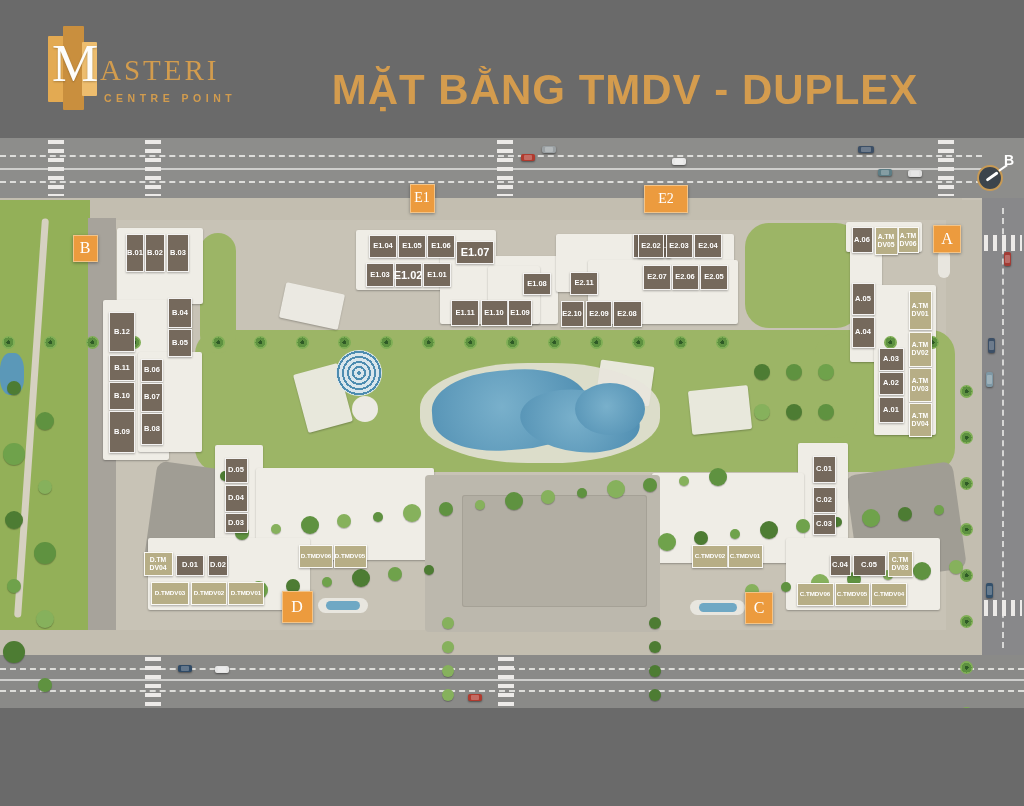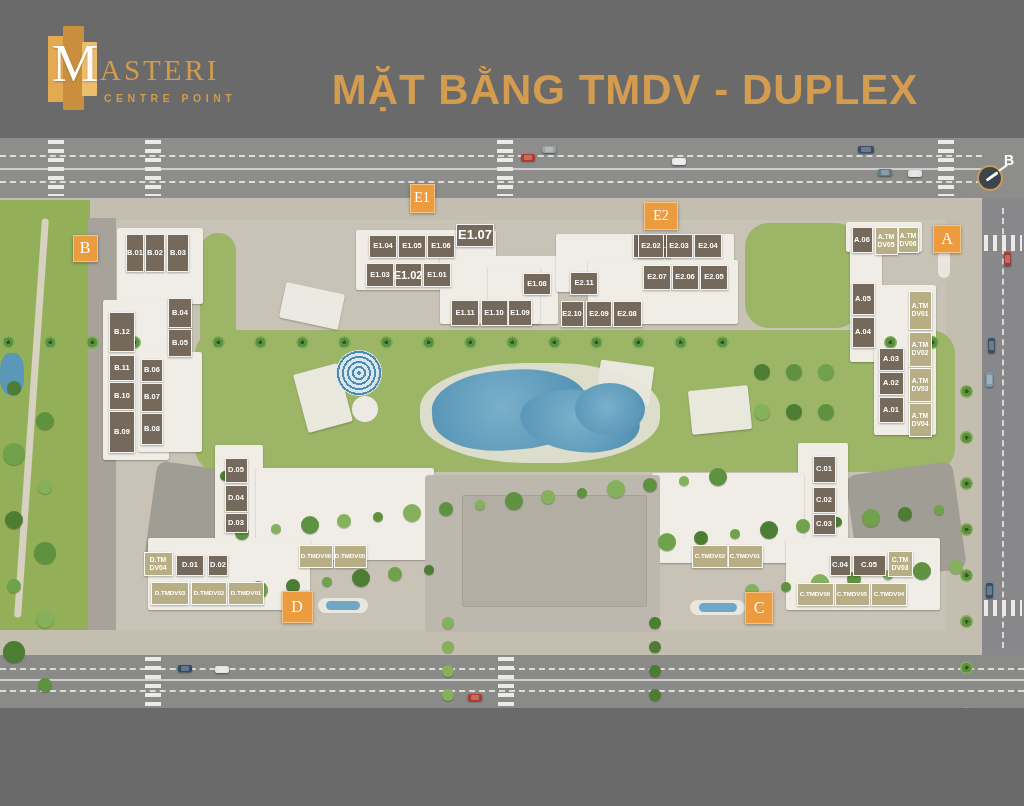--- a/index.html
+++ b/index.html
@@ -264,21 +264,21 @@
         <div class="unit duplex" style="left: 109px; top: 312px; width: 26px; height: 40px; font-size: 7.5px;">B.12</div>
         <div class="unit duplex" style="left: 109px; top: 355px; width: 26px; height: 26px; font-size: 7.5px;">B.11</div>
         <div class="unit duplex" style="left: 109px; top: 382px; width: 26px; height: 28px; font-size: 7.5px;">B.10</div>
         <div class="unit duplex" style="left: 109px; top: 411px; width: 26px; height: 42px; font-size: 7.5px;">B.09</div>
         <div class="unit duplex" style="left: 141px; top: 358.5px; width: 22px; height: 23px; font-size: 7.5px;">B.06</div>
         <div class="unit duplex" style="left: 141px; top: 382.5px; width: 22px; height: 29px; font-size: 7.5px;">B.07</div>
         <div class="unit duplex" style="left: 141px; top: 413px; width: 22px; height: 32px; font-size: 7.5px;">B.08</div>
         <div class="unit duplex" style="left: 369px; top: 234.5px; width: 28px; height: 23px; font-size: 7.5px;">E1.04</div>
         <div class="unit duplex" style="left: 398px; top: 234.5px; width: 28px; height: 23px; font-size: 7.5px;">E1.05</div>
         <div class="unit duplex" style="left: 427px; top: 234.5px; width: 28px; height: 23px; font-size: 7.5px;">E1.06</div>
-        <div class="unit duplex" style="left: 456px; top: 224px; width: 38px; height: 23px; font-size: 13px;">E1.07</div>
+        <div class="unit duplex" style="left: 456px; top: 241px; width: 38px; height: 23px; font-size: 11px;">E1.07</div>
         <div class="unit duplex" style="left: 366px; top: 263px; width: 28px; height: 24px; font-size: 7.5px;">E1.03</div>
         <div class="unit duplex" style="left: 394.5px; top: 263px; width: 27px; height: 24px; font-size: 11px;">E1.02</div>
         <div class="unit duplex" style="left: 423px; top: 263px; width: 28px; height: 24px; font-size: 7.5px;">E1.01</div>
         <div class="unit duplex" style="left: 494px; top: 273px; width: 28px; height: 22px; font-size: 7.5px; margin-left: 29px;">E1.08</div>
         <div class="unit duplex" style="left: 451px; top: 300px; width: 28px; height: 26px; font-size: 7.5px;">E1.11</div>
         <div class="unit duplex" style="left: 480.5px; top: 300px; width: 27px; height: 26px; font-size: 7.5px;">E1.10</div>
         <div class="unit duplex" style="left: 508px; top: 300px; width: 24px; height: 26px; font-size: 7.5px;">E1.09</div>
         <div class="unit duplex" style="left: 633px; top: 234px; width: 38px; height: 24px; font-size: 7.5px; padding-left: 25px;">E2.01</div>
         <div class="unit duplex" style="left: 638px; top: 234px; width: 26px; height: 24px; font-size: 7.5px;">E2.02</div>
         <div class="unit duplex" style="left: 665.5px; top: 234px; width: 27px; height: 24px; font-size: 7.5px;">E2.03</div>
@@ -329,21 +329,21 @@
         <div class="unit duplex" style="left: 852.5px; top: 554.5px; width: 33px; height: 21px; font-size: 7.5px;">C.05</div>
         <div class="unit tmdv" style="left: 887.5px; top: 551px; width: 25px; height: 26px; font-size: 6.8px;">C.TM
 DV03</div>
         <div class="unit tmdv" style="left: 796.5px; top: 582.5px; width: 37px; height: 23px; font-size: 6.2px;">C.TMDV06</div>
         <div class="unit tmdv" style="left: 834.5px; top: 582.5px; width: 35px; height: 23px; font-size: 6.2px;">C.TMDV05</div>
         <div class="unit tmdv" style="left: 871px; top: 582.5px; width: 36px; height: 23px; font-size: 6.2px;">C.TMDV04</div>
       </div>
     <div id="badges-layer">
         <div class="badge" style="left: 72.5px; top: 234.5px; width: 25px; height: 27px;">B</div>
         <div class="badge" style="left: 409.5px; top: 183.5px; width: 25px; height: 29px; font-size: 14px;">E1</div>
-        <div class="badge" style="left: 644px; top: 202px; width: 34px; height: 28px; font-size: 14px;">E2</div>
+        <div class="badge" style="left: 644px; top: 185px; width: 44px; height: 28px; font-size: 14px;">E2</div>
         <div class="badge" style="left: 933px; top: 225px; width: 28px; height: 28px;">A</div>
         <div class="badge" style="left: 281.5px; top: 591px; width: 31px; height: 32px;">D</div>
         <div class="badge" style="left: 745px; top: 592px; width: 28px; height: 32px;">C</div>
       </div>
 
     <div>
       <div id="compass-circle"></div>
       <div id="compass-needle"></div>
       <div id="compass-line"></div>
       <div id="compass-label">B</div>

